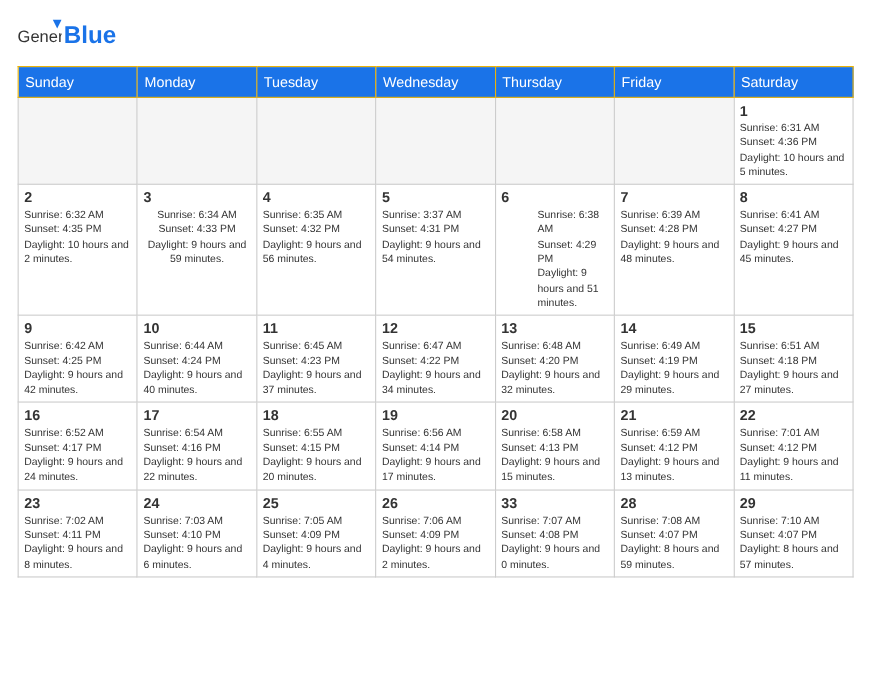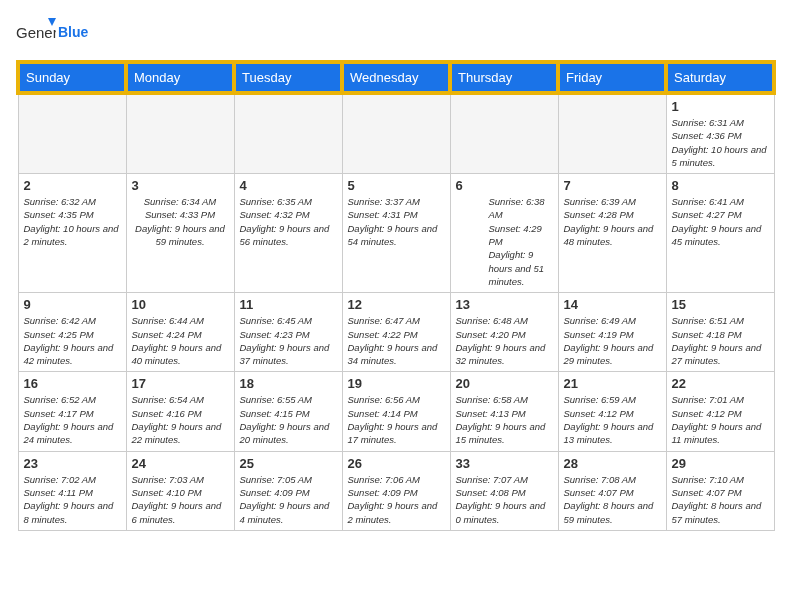--- a/index.html
+++ b/index.html
@@ -39,21 +39,21 @@
       border-collapse: collapse;
       border: 1px solid #ccc;
     }
     .calendar th {
       background: #1a73e8;
       color: #fff;
       text-align: left;
       padding: 6px 6px;
       font-size: 13px;
       font-weight: normal;
-      border: 4px solid #eab308;
+      border: 1px solid #eab308;
     }
     .calendar td {
       vertical-align: top;
       border: 1px solid #ccc;
       padding: 4px 5px;
       width: 108px;
       min-height: 80px;
       font-size: 10px;
       color: #333;
       background: #fff;
@@ -64,33 +64,32 @@
     .day-num {
       font-size: 13px;
       font-weight: bold;
       display: block;
       margin-bottom: 2px;
     }
     .day-info {
       font-size: 9.5px;
       line-height: 1.4;
       color: #333;
-      font-style: italic;
     }
   </style>
 </head>
 <body>
 
 <div class="header-area">
   <div class="logo">
       <svg width="40" height="32" viewBox="0 0 40 32">
         <text x="0" y="22" font-size="15" fill="#333" font-family="Arial">General</text>
         <polygon points="32,2 40,2 36,10" fill="#1a73e8"></polygon>
       </svg>
-      <span style="font-size: 14px; color: rgb(26, 115, 232); font-weight: bold; margin-left: -2px;">Blue</span>
+      <span style="font-size: 22px; color: rgb(26, 115, 232); font-weight: bold; margin-left: -2px;">Blue</span>
     </div>
   <div class="title-area">
     <div class="month-title"></div>
     <div class="subtitle"></div>
   </div>
 </div>
 
 <table class="calendar">
   <thead>
     <tr>

